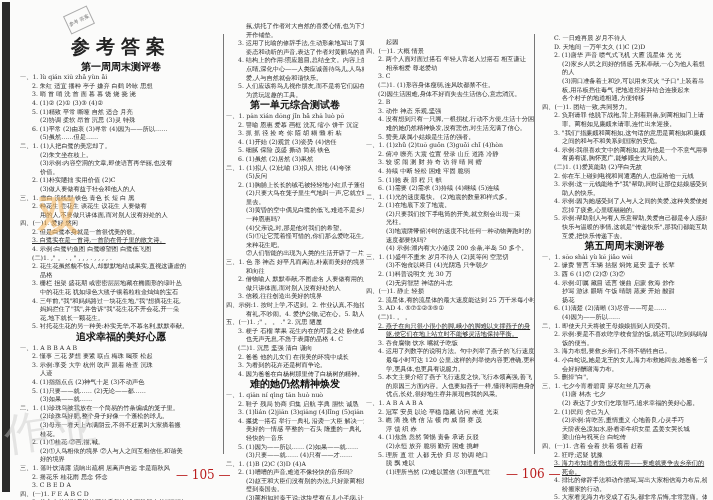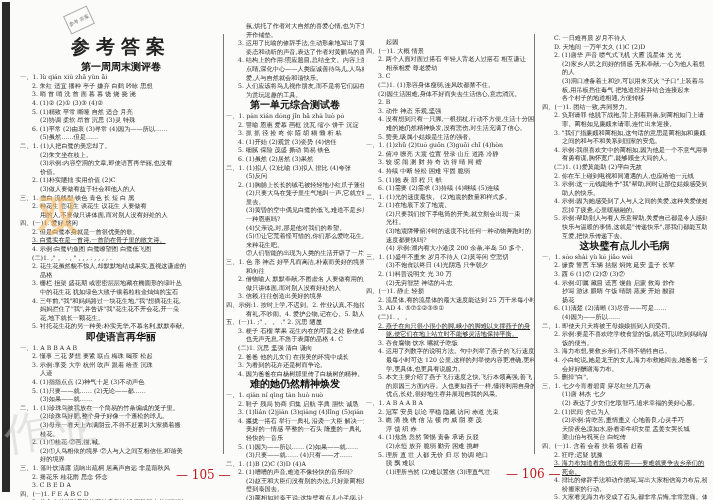--- a/index.html
+++ b/index.html
@@ -54,21 +54,21 @@
         <div class="ln ind1">4. 示例:白鹭钓鱼图  白鹭瞭望图  白鹭低飞图</div>
         <div class="ln ind1">(二)1. ,"  。  .  ,  "  ,  ,  ,  .  ,  ,  ,  ,  .</div>
         <div class="ln ind1">2. 花生花虽然貌不惊人,却默默地结成果实,直视这谦虚的</div>
         <div class="ln ind2">品格</div>
         <div class="ln ind1">3. 栅栏  担架  盛花期  或密密层层地藏在椭圆形的绿叶丛</div>
         <div class="ln ind2">中的花生花  犹如绿色大毯子镶着粒粒金灿灿的宝石</div>
         <div class="ln ind1">4. 三年前,"我"和妈妈路过一块花生地,"我"想摘花生花,</div>
         <div class="ln ind2">妈妈拦住了"我",并告诉"我"花生花不开会花,开一朵</div>
         <div class="ln ind2">花,地下就长一颗花生。</div>
         <div class="ln ind1">5. 衬托花生花的另一种美:朴实无华,不慕名利,默默奉献。</div>
-        <div class="sec">即使语言再华丽</div>
+        <div class="sec">追求幸福的美好心愿</div>
         <div class="ln ">一、1. A  B  B  A  A  B</div>
         <div class="ln ind1">2. 懂事  三花  梦想  要紧  联点  梅珠  喝茶  松起</div>
         <div class="ln ind1">3. 示例:享受  大学  杭州  吹声  跟着  给查  沉珠</div>
         <div class="ln ind2">人迹</div>
         <div class="ln ind1">4. (1)指指点点 (2)神气十足 (3)不动声色</div>
         <div class="ln ind1">5. (1)只要——就…… (2)无论——都……</div>
         <div class="ln ind2">(3)如果——就……</div>
         <div class="ln ">二、1. (1)珍珠鸟被我放在一个简易的竹条编成的笼子里。</div>
         <div class="ln ind2">(2)珍珠鸟好肥,整个身子好像一个蓬松的球儿。</div>
         <div class="ln ind2">(3)母亲一看天上布满阴云,不得不赶紧叫大家摘着搬</div>
@@ -222,21 +222,21 @@
         <div class="ln ind2">有勇有谋,胸怀宽广,能够顾全大局的人。</div>
         <div class="ln ind1">(二)1. (1)爱莫能助 (2)平白无故</div>
         <div class="ln ind1">2. 你在车上碰到电视和同遭遇的人,也应给他一元钱</div>
         <div class="ln ind1">3. 示例:这一元钱能给予"我"帮助,同时让那位姑娘感受到</div>
         <div class="ln ind2">助人的快乐。</div>
         <div class="ln ind1">4. 示例:因为她感受到了人与人之间的关爱,这种关爱使她</div>
         <div class="ln ind2">忘掉了疲惫,心里暖融融的。</div>
         <div class="ln ind1">5. 示例:帮助别人与有人乐意帮助,关爱自己都是令人感到</div>
         <div class="ln ind2">快乐与温暖的事情,这就是"传递快乐",那我们都能互助</div>
         <div class="ln ind2">互爱,把快乐传递下去。</div>
-        <div class="sec">这块璧有点儿小毛病</div>
+        <div class="sec">第五周周末测评卷</div>
         <div class="ln ">一、1. sōo  shài  yù  kē  jiǎo  wēi</div>
         <div class="ln ind1">2. 缘费  誓言  车辆  拮据  焖炖  延安  盖子  长辈</div>
         <div class="ln ind1">3. 西  6  (1)② (2)③ (3)②</div>
         <div class="ln ind1">4. 示例:叮嘱  藏目  谎言  馒曲  启蒙  救海  炒作</div>
         <div class="ln ind2">抄写  游泳  眼睛  午饭  晴朗  蒸麦  开始  酸甜</div>
         <div class="ln ind2">扬花</div>
         <div class="ln ind1">6. (1)清楚 (2)清晰 (3)尽管——可是……</div>
         <div class="ln ind2">(4)因为——所以……</div>
         <div class="ln ">二、1. 即使天只天将被王母娘娘抓到人间受罚。</div>
         <div class="ln ind1">2. 示例:要是不喜欢吃学校食堂的饭,就还可以吃到妈妈做</div>

